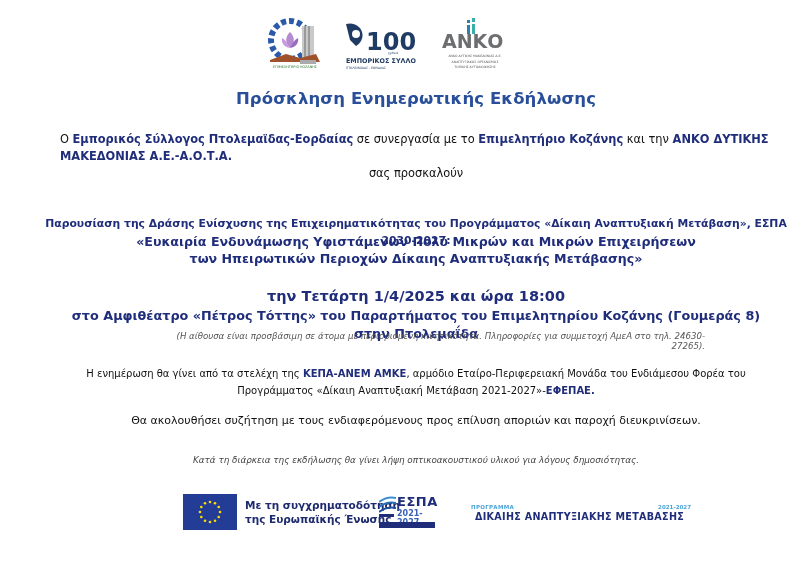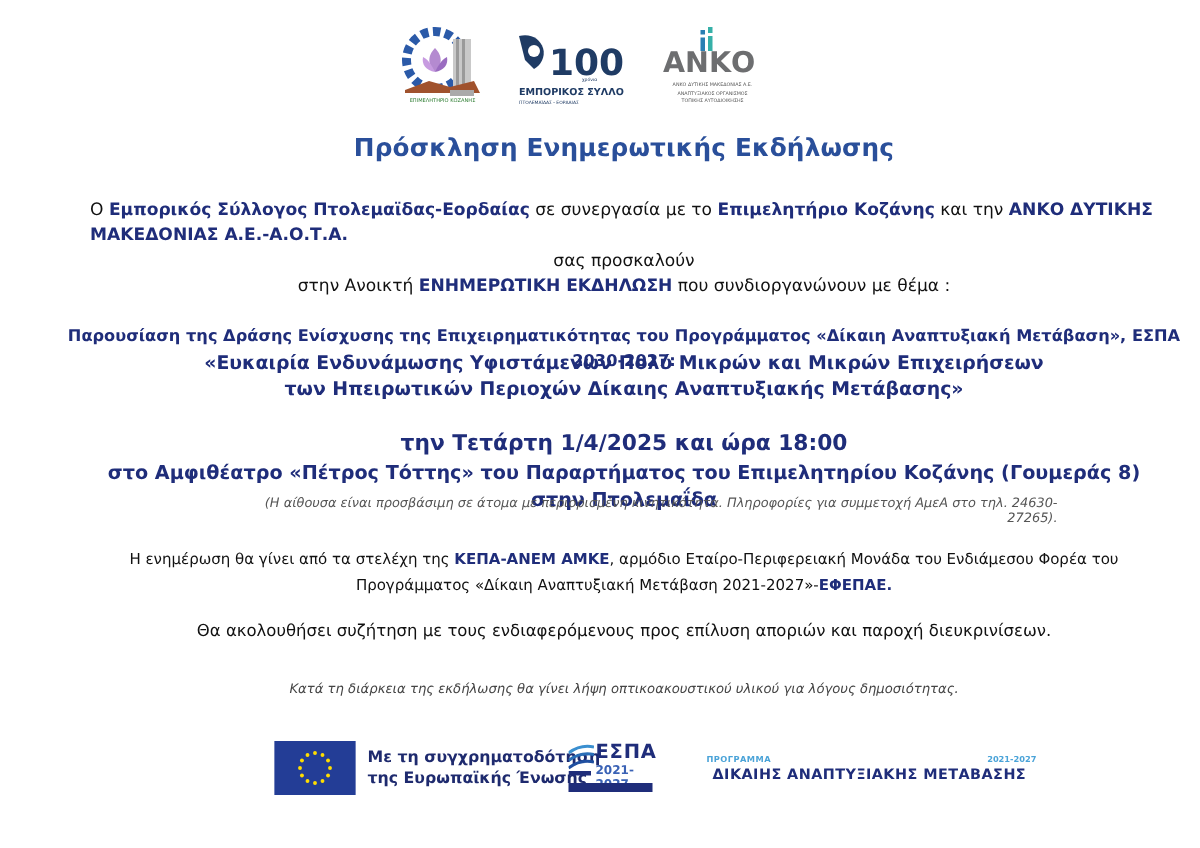--- a/index.html
+++ b/index.html
@@ -84,21 +84,20 @@
 </div>
 
 <div class="abs center title">Πρόσκληση Ενημερωτικής Εκδήλωσης</div>
 
 <div class="abs p1">
   <span>Ο </span><span class="navy b">Εμπορικός Σύλλογος Πτολεμαϊδας-Εορδαίας</span><span> σε συνεργασία με το </span><span class="navy b">Επιμελητήριο Κοζάνης</span><span> και την </span><span class="navy b">ΑΝΚΟ ΔΥΤΙΚΗΣ ΜΑΚΕΔΟΝΙΑΣ Α.Ε.-Α.Ο.Τ.Α.</span>
 </div>
 
 <div class="abs center p-invite">
   <div>σας προσκαλούν</div>
-  <div><span>στην Ανοικτή </span><span class="navy b">ΕΝΗΜΕΡΩΤΙΚΗ ΕΚΔΗΛΩΣΗ</span><span> που συνδιοργανώνουν με θέμα :</span></div>
 </div>
 
 <div class="abs center p-subject navy b">Παρουσίαση της Δράσης Ενίσχυσης της Επιχειρηματικότητας του Προγράμματος «Δίκαιη Αναπτυξιακή Μετάβαση», ΕΣΠΑ 2030-2027:</div>
 <div class="abs center p-subject2 navy b">
   <div>«Ευκαιρία Ενδυνάμωσης Υφιστάμενων Πολύ Μικρών και Μικρών Επιχειρήσεων</div>
   <div>των Ηπειρωτικών Περιοχών Δίκαιης Αναπτυξιακής Μετάβασης»</div>
 </div>
 
 <div class="abs center when navy b">την Τετάρτη 1/4/2025 και ώρα 18:00</div>
 <div class="abs center where navy b">

